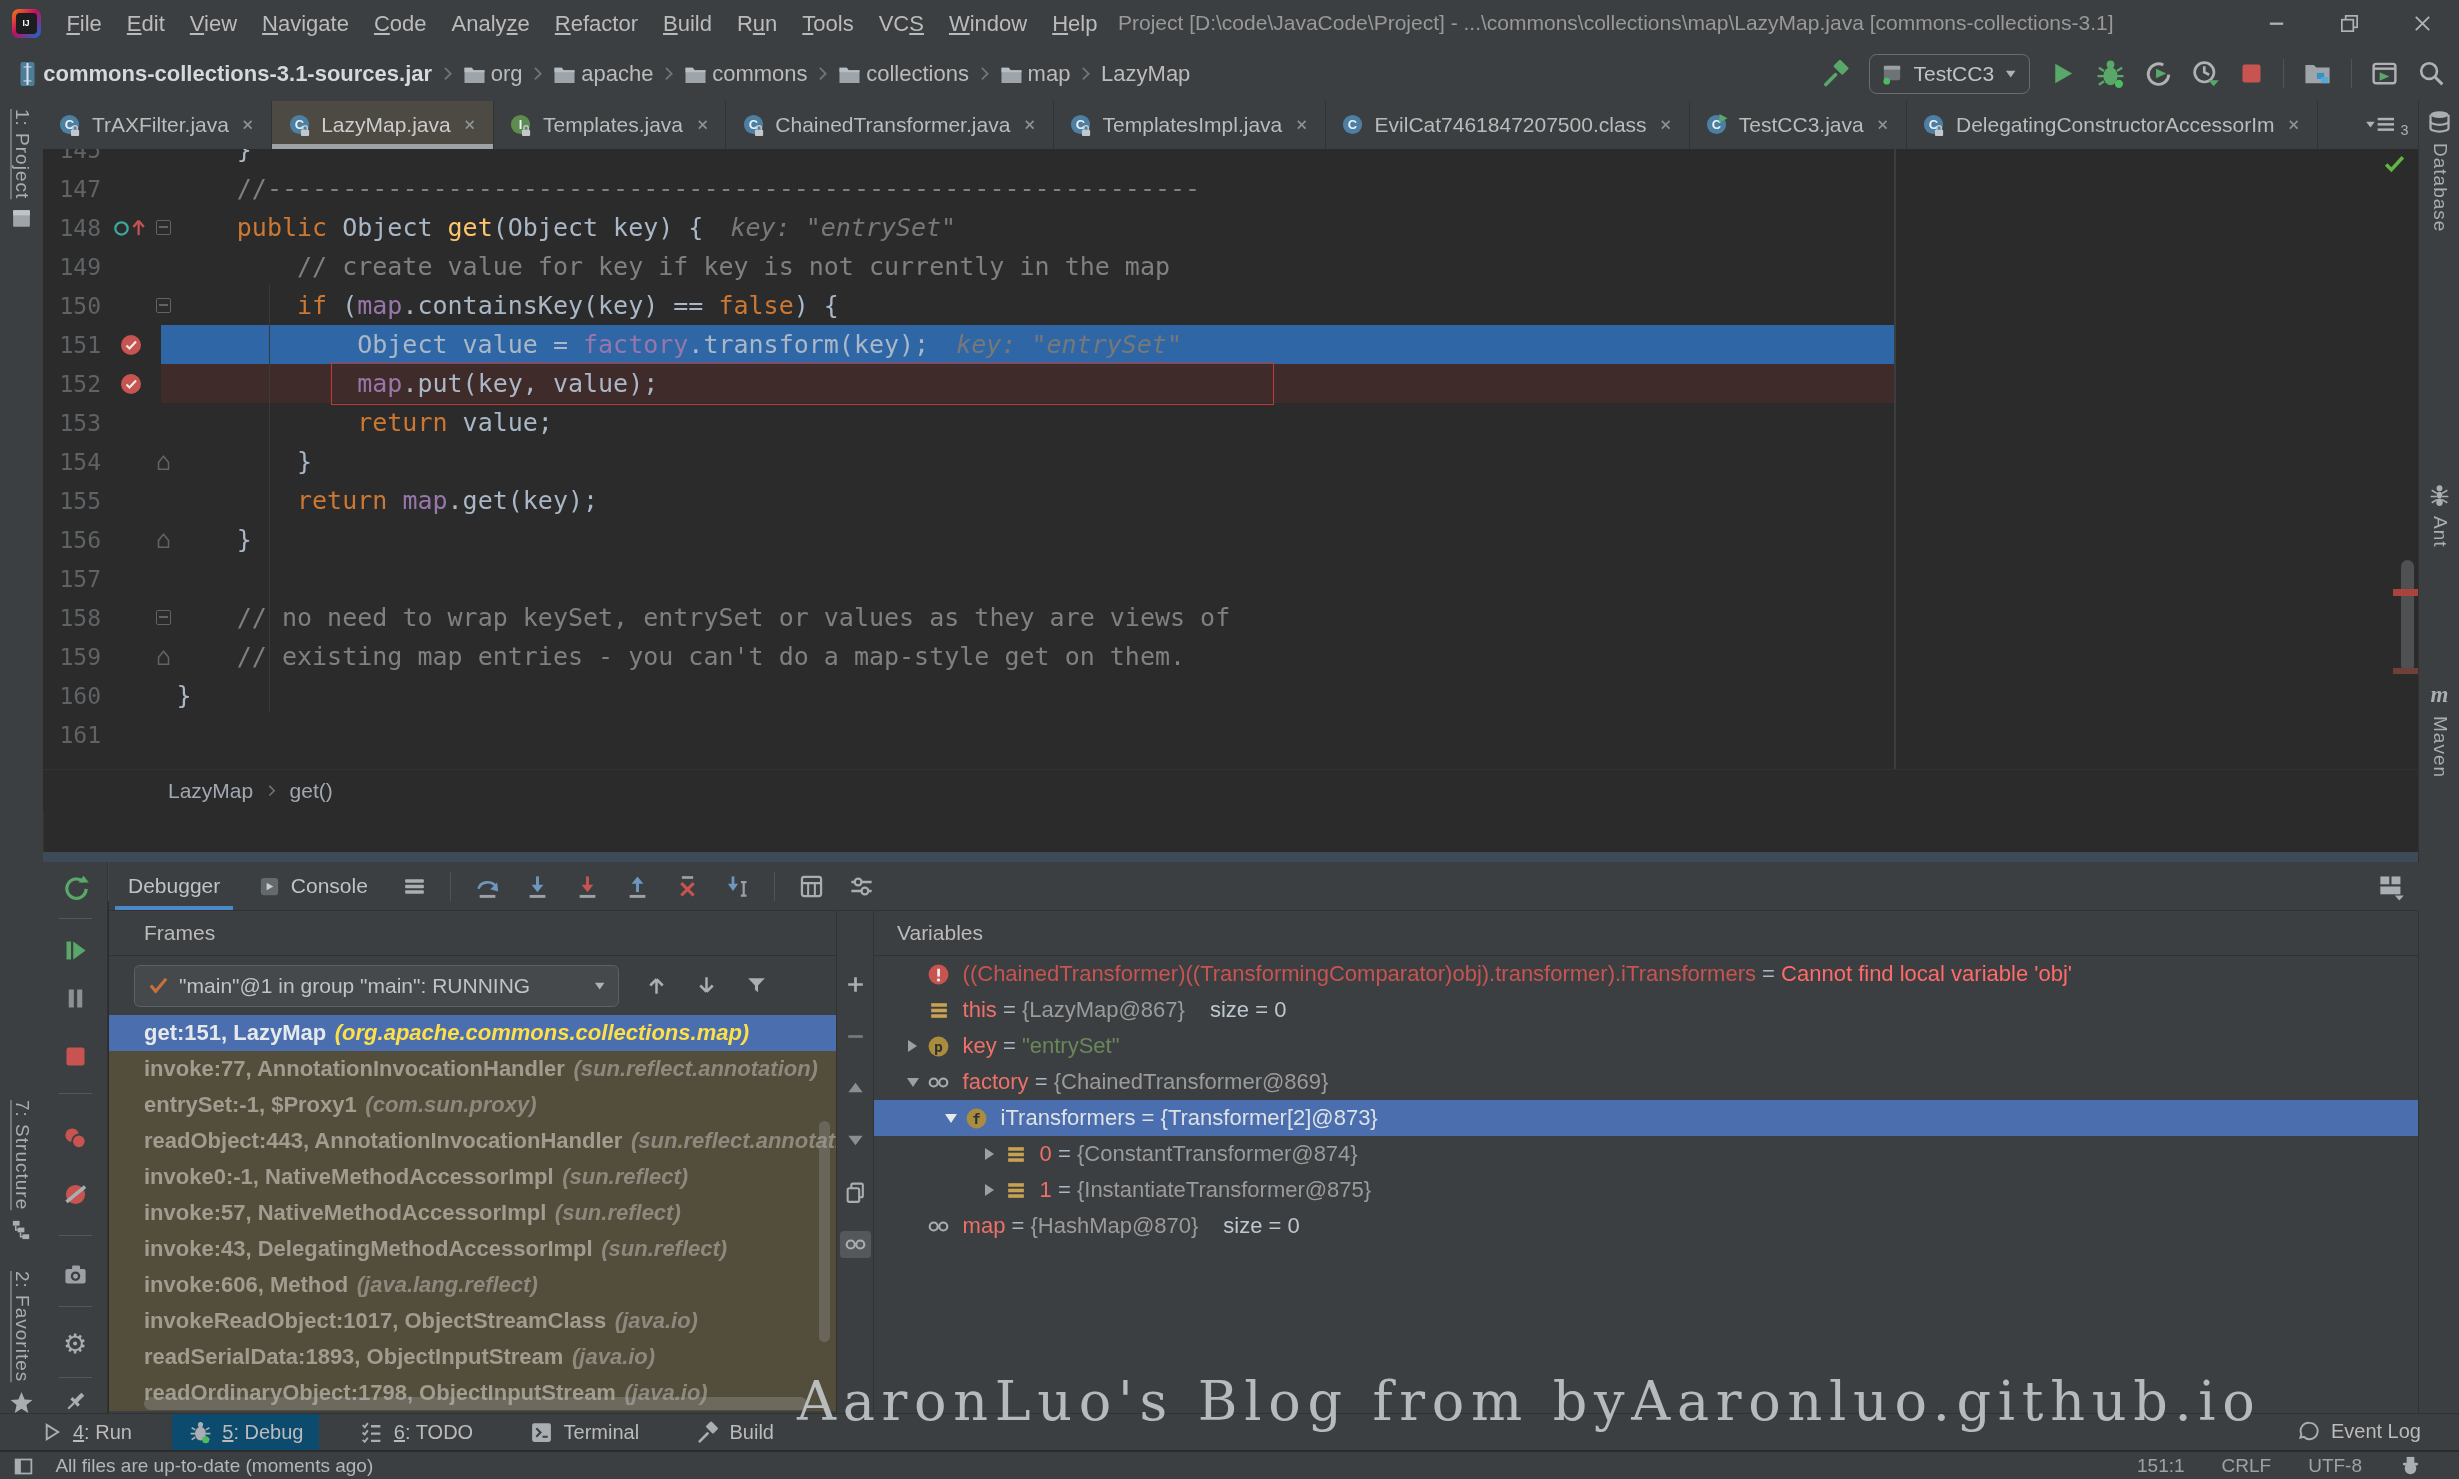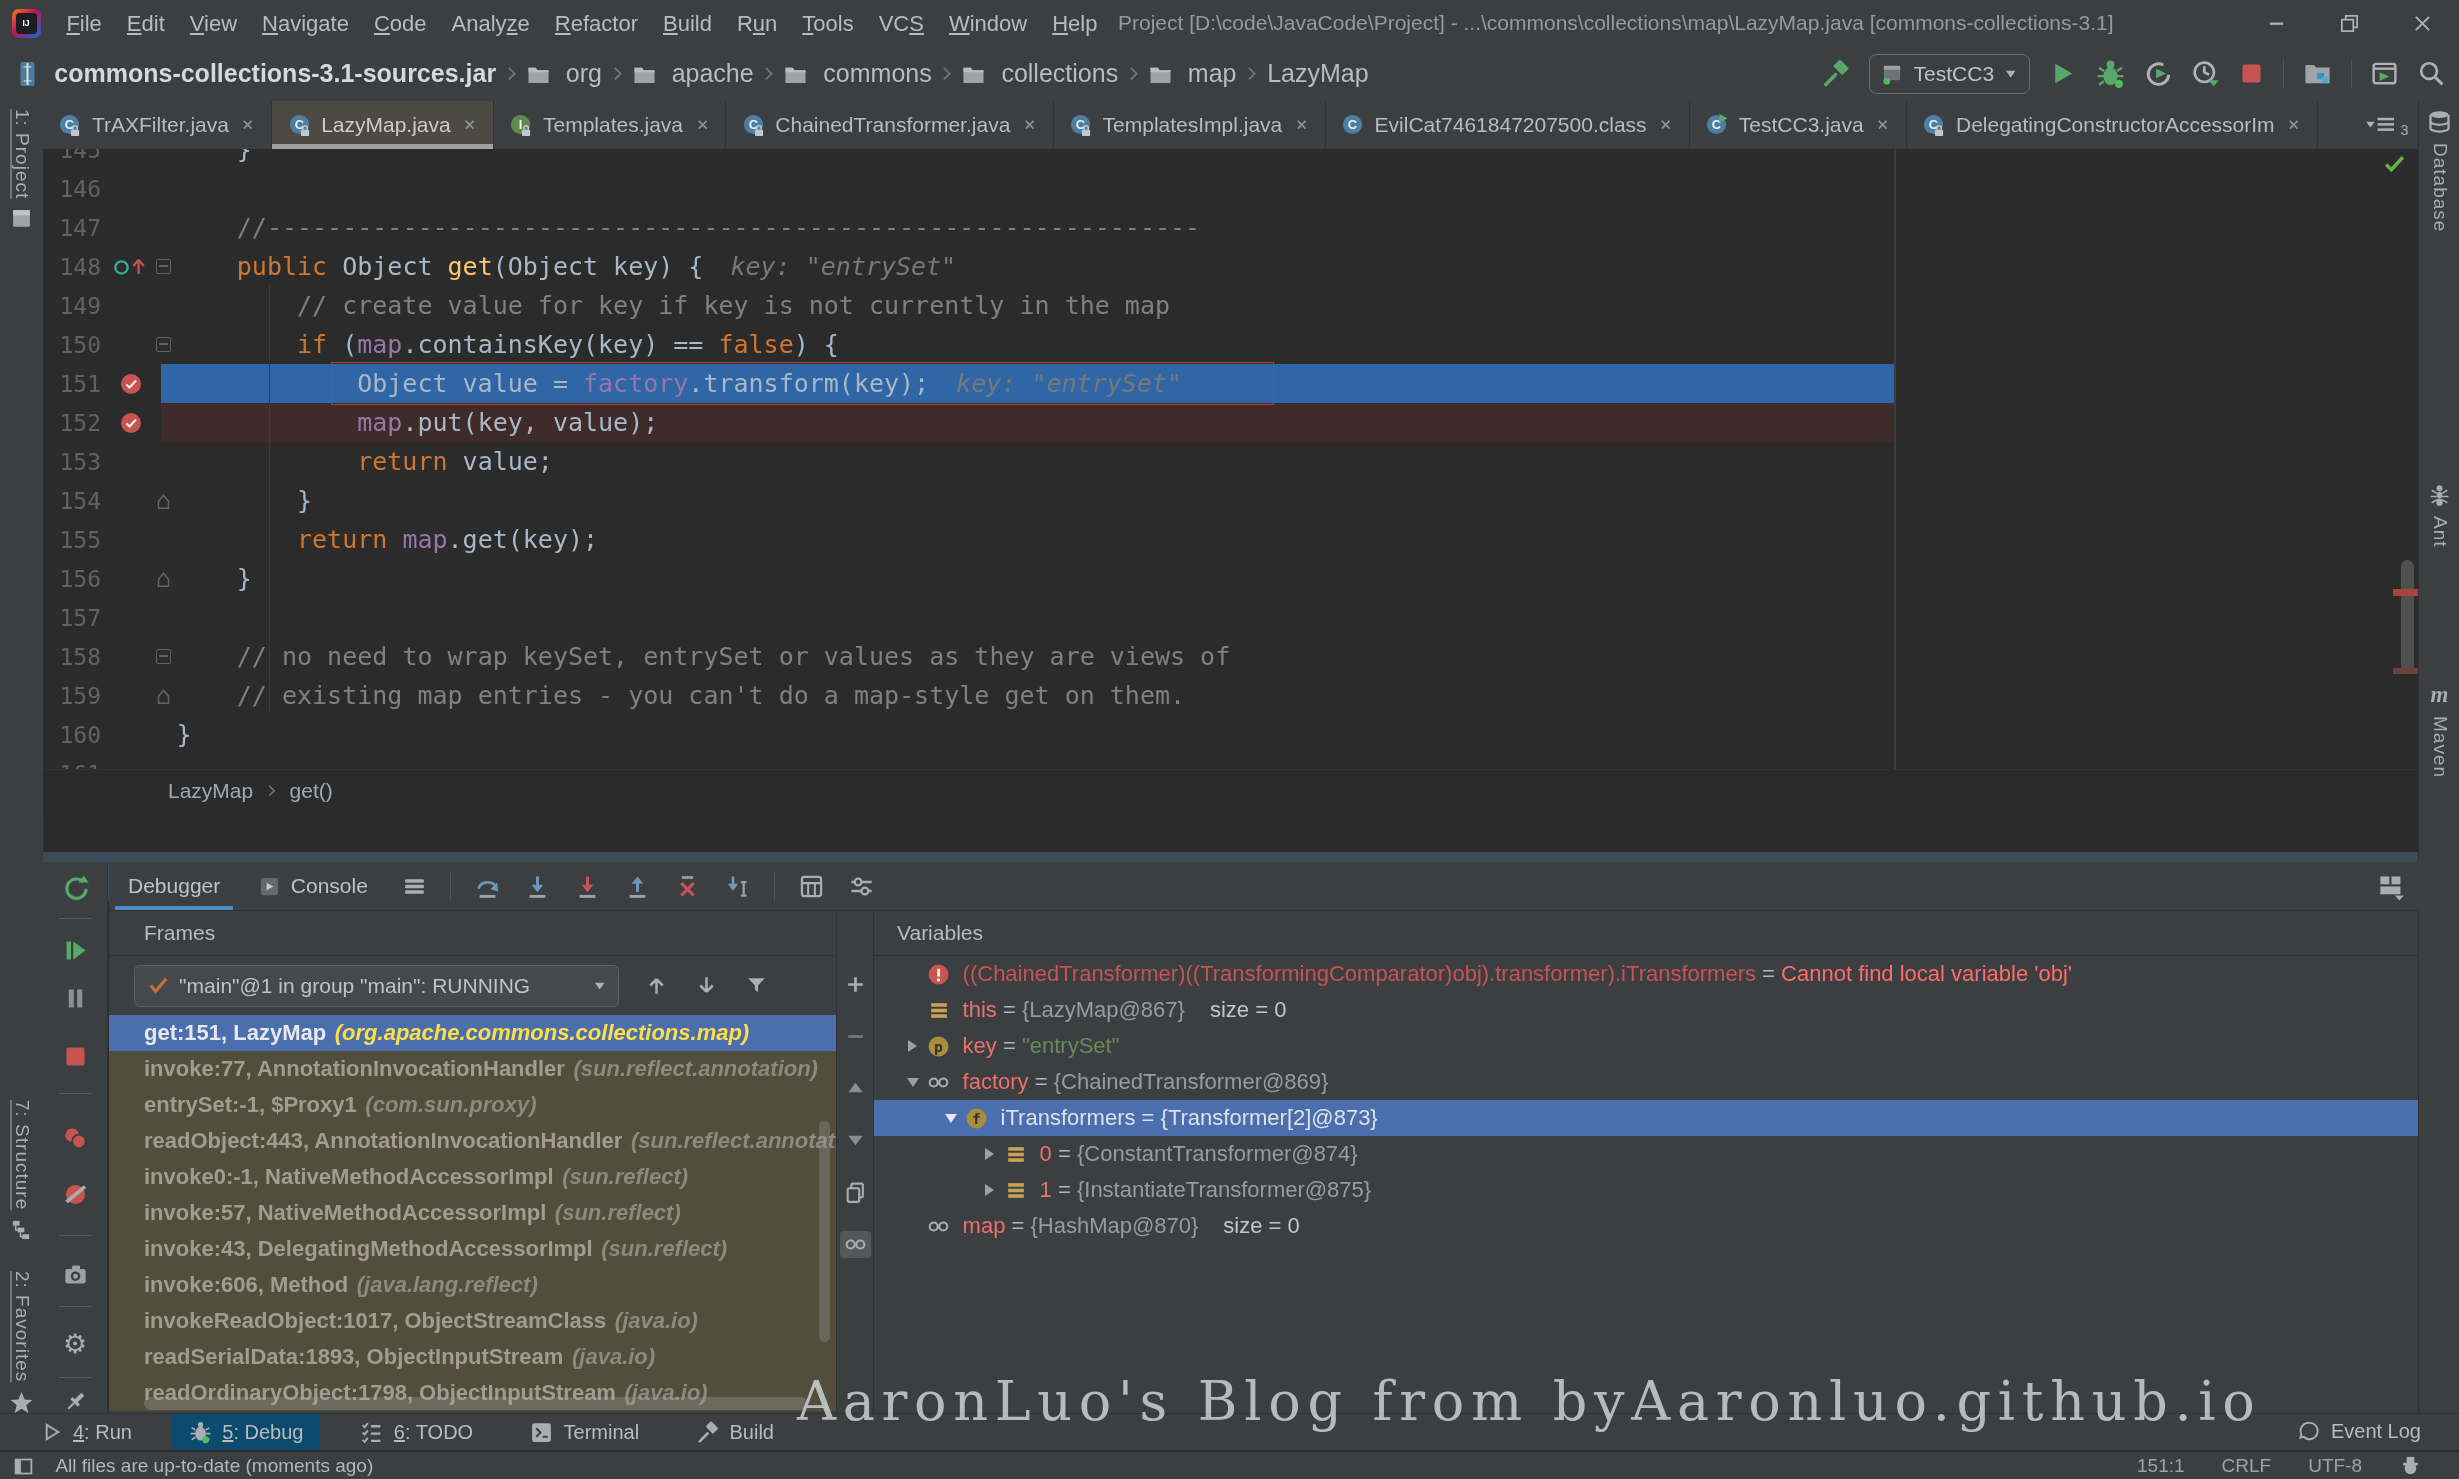--- a/index.html
+++ b/index.html
@@ -22,21 +22,21 @@
   .menu-item{padding:0 12.5px;font-size:22px;color:#BBBBBB;line-height:45px;cursor:default;}
   .menu-item .mn{text-decoration:underline;}
   .win-title{position:absolute;left:1118px;top:0;line-height:46px;font-size:21px;color:#999999;white-space:nowrap;}
   .win-controls{margin-left:auto;display:flex;height:100%;}
   .win-btn{width:73px;height:100%;display:flex;align-items:center;justify-content:center;}
 
   
   .toolbar{left:0;top:46px;width:2459px;height:55px;background:#3C3F41;
     border-bottom:1px solid #323232;display:flex;align-items:center;}
   #crumbs{display:flex;align-items:center;margin-left:17.3px;gap:9.6px;}
-  .crumb{display:flex;align-items:center;gap:16px;font-size:25px;color:#BBBBBB;white-space:nowrap;}
+  .crumb{display:flex;align-items:center;gap:5px;font-size:22px;color:#BBBBBB;white-space:nowrap;}
   .crumb.first .crumb-label{font-weight:bold;color:#D6D9DC;}
   .run-controls{position:absolute;right:13.4px;top:0;height:55px;display:flex;align-items:center;gap:18px;}
   .tb-btn{display:flex;align-items:center;justify-content:center;}
   .combo{display:flex;align-items:center;gap:9.6px;border:1px solid #6B6E70;border-radius:7.7px;
     height:38px;padding:0 11.5px;}
   .combo-label{font-size:21px;color:#BFC3C6;}
   .vsep{width:1px;height:29px;background:#515456;}
 
   
   .left-stripe{left:0;top:101px;width:43px;height:1312px;background:#3C3F41;border-right:1px solid #323232;}
@@ -593,26 +593,20 @@
 
   <div class="abs editor" id="editor">
     <div id="code-rows">
         <div class="code-row">
     <div class="ln">145</div>
     <div class="gut-icon"></div>
           <div class="fold"></div>
     <div class="code-text"><span class="tk-d">    }</span></div>
         </div>
         <div class="code-row">
-    <div class="ln">146</div>
-    <div class="gut-icon"></div>
-          <div class="fold"></div>
-    <div class="code-text"></div>
-        </div>
-        <div class="code-row">
     <div class="ln">147</div>
     <div class="gut-icon"></div>
           <div class="fold"></div>
     <div class="code-text"><span class="tk-d">    </span><span class="tk-c">//--------------------------------------------------------------</span></div>
         </div>
         <div class="code-row">
     <div class="ln">148</div>
     <div class="gut-icon">
             <span>
               <svg width="38" height="25" viewBox="0 0 40 26">

